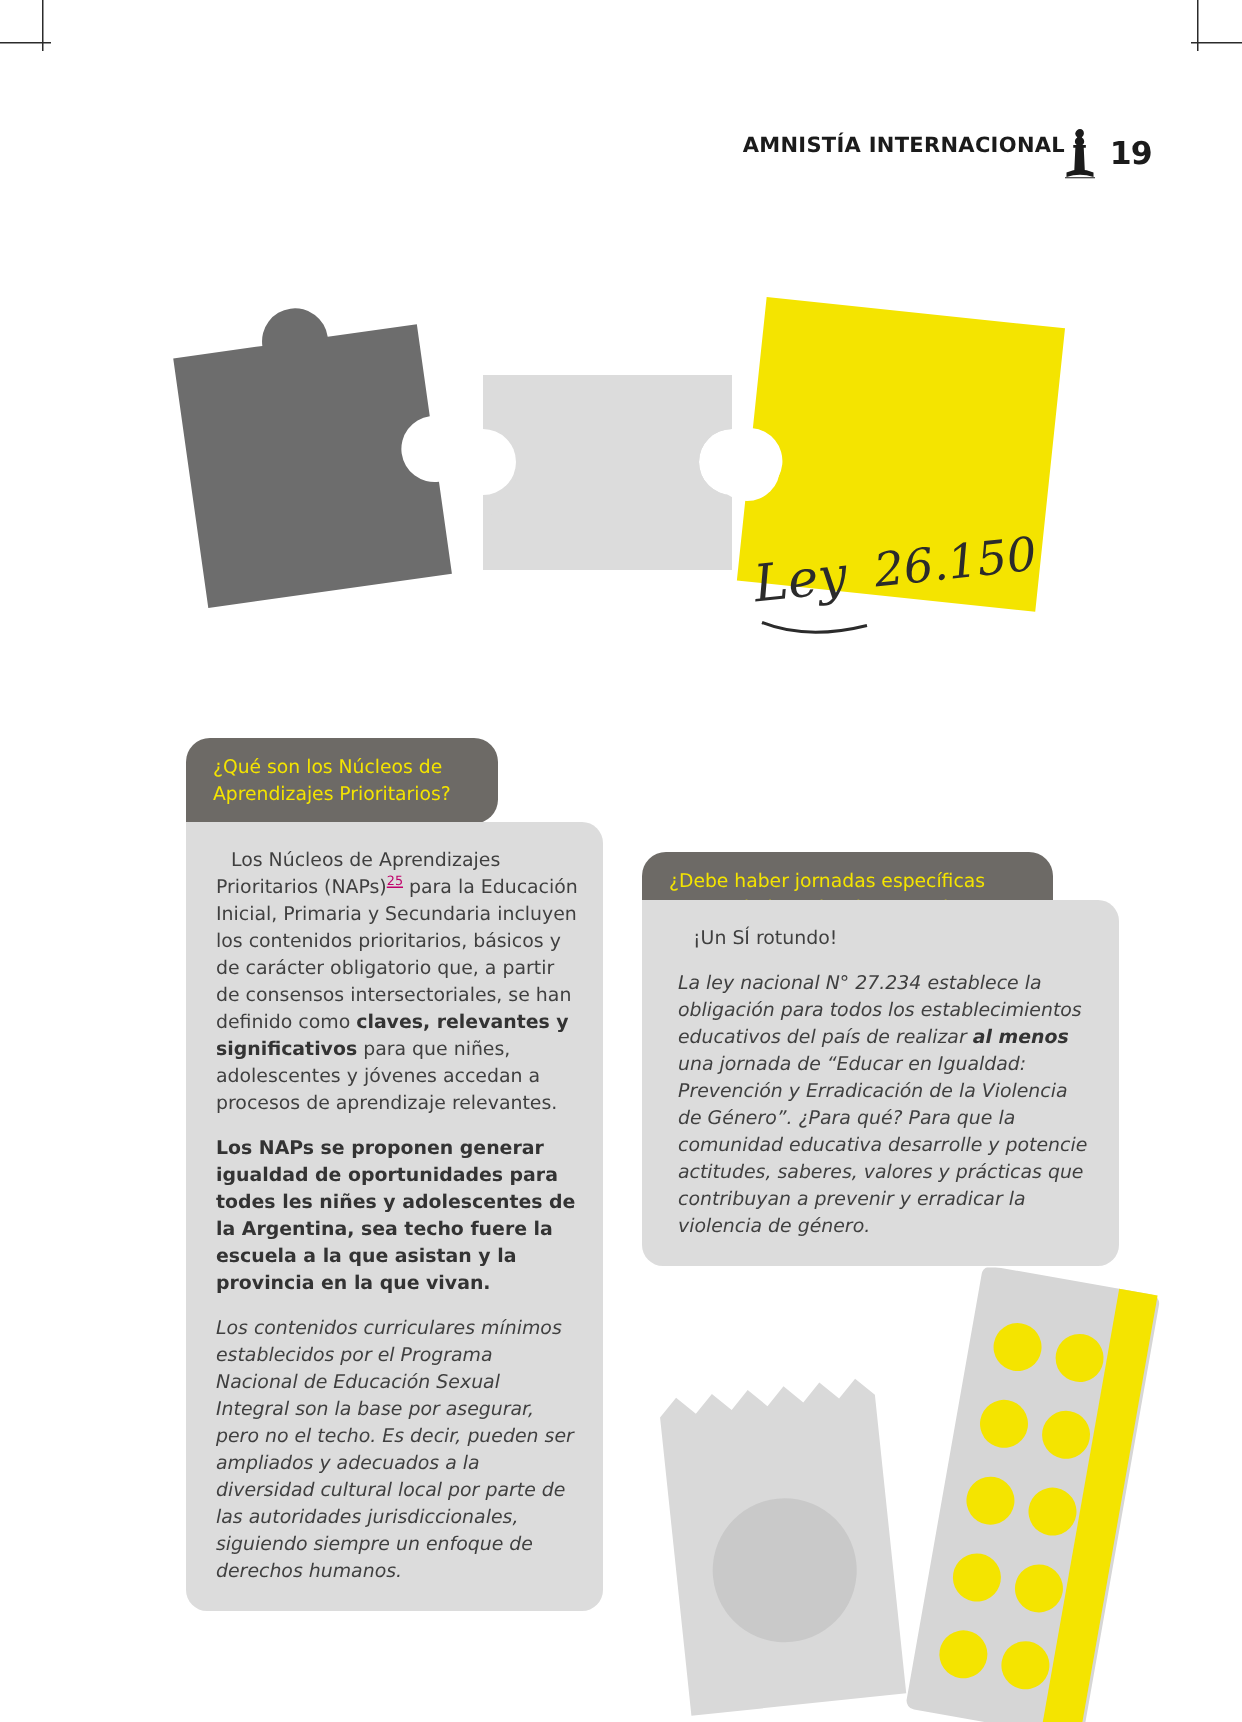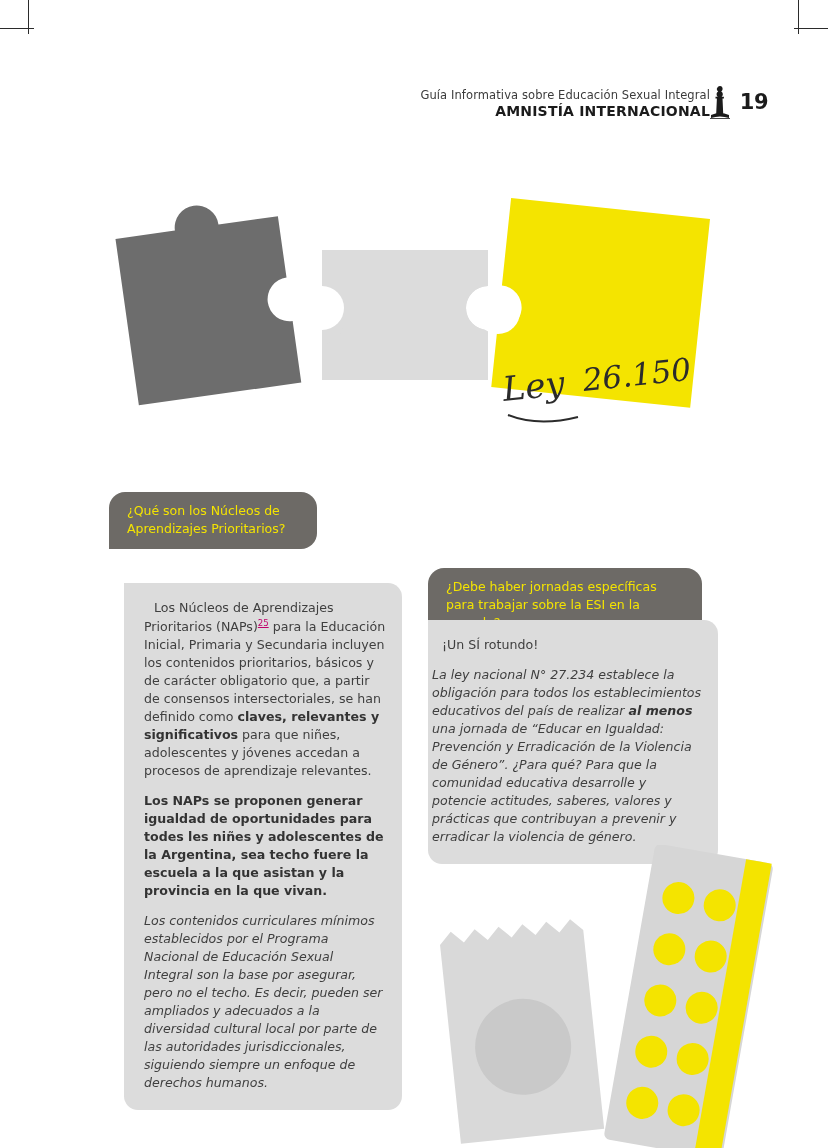--- a/index.html
+++ b/index.html
@@ -87,21 +87,21 @@
     position: absolute;
     background: #6d6a66;
     color: #f4e400;
     border-radius: 14px 14px 14px 14px;
     font-size: 12.5px;
     line-height: 1.45;
     padding: 10px 16px 11px 18px;
     box-sizing: border-box;
   }
   #pill-left {
-    left: 109px;
+    left: 124px;
     top: 492px;
     width: 208px;
     border-top-left-radius: 16px;
     border-top-right-radius: 16px;
     border-bottom-right-radius: 16px;
     border-bottom-left-radius: 0;
   }
   #pill-right {
     left: 428px;
     top: 568px;
@@ -121,27 +121,26 @@
     color: #3f3f3f;
     font-size: 12.6px;
     line-height: 1.43;
   }
   #card-left {
     left: 124px;
     top: 548px;
     width: 278px;
     padding: 16px 16px 18px 20px;
     border-top-left-radius: 0;
-    margin-top: 35px;
   }
   #card-right {
     left: 428px;
-    top: 620px;
-    width: 290px;
-    padding: 16px 16px 18px 4px;
+    top: 600px;
+    width: 318px;
+    padding: 16px 16px 18px 24px;
     border-top-left-radius: 0;
   }
   .card p { margin: 0 0 12px 0; }
   .card p:last-child { margin-bottom: 0; font-style: italic; }
   .card b, .card strong { font-weight: bold; color: #333; }
   .indent-first { text-indent: 10px; }
   sup.note {
     color: #c0006a;
     font-size: 8.5px;
     vertical-align: super;
@@ -159,21 +158,20 @@
 </style>
 </head>
 <body>
 
 <div class="crop crop-tl-v"></div>
 <div class="crop crop-tl-h"></div>
 <div class="crop crop-tr-v"></div>
 <div class="crop crop-tr-h"></div>
 
 <div class="header">
-  <div class="line1">Guía Informativa sobre Educación Sexual Integral</div>
   <div class="line2">AMNISTÍA INTERNACIONAL</div>
 </div>
 
 <svg class="ai-logo" viewBox="0 0 22 34">
   <path d="M11 1 c1.6 0 2.6 1.3 2.6 2.8 0 1.3-.8 2.1-1.4 2.8 .9 .5 1.6 1.4 1.6 2.6 0 1.1-.5 1.9-1.2 2.5 h2.3 v1.8 h-1.4 l.8 17.2 h-7.2 l.8-17.2 h-1.4 v-1.8 h2.3 c-.7-.6-1.2-1.4-1.2-2.5 0-1.2 .7-2.1 1.6-2.6 -.6-.7-1.4-1.5-1.4-2.8 C8.4 2.3 9.4 1 11 1 z" fill="#1b1b1b"></path>
   <path d="M2 30 q9 -4 18 0 l0 3 q-9 -3 -18 0 z" fill="#1b1b1b"></path>
   <path d="M1 33.2 h20 v.8 h-20 z" fill="#1b1b1b"></path>
 </svg>
 
 <div class="page-number">19</div>

